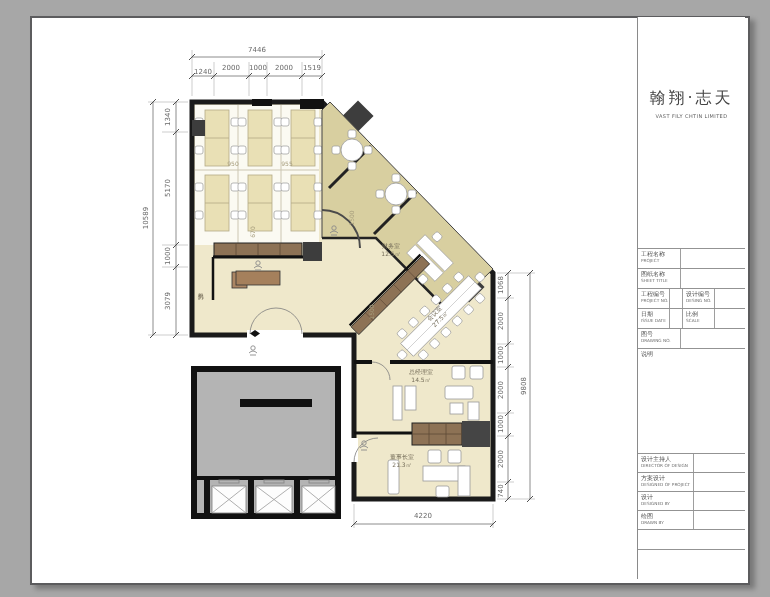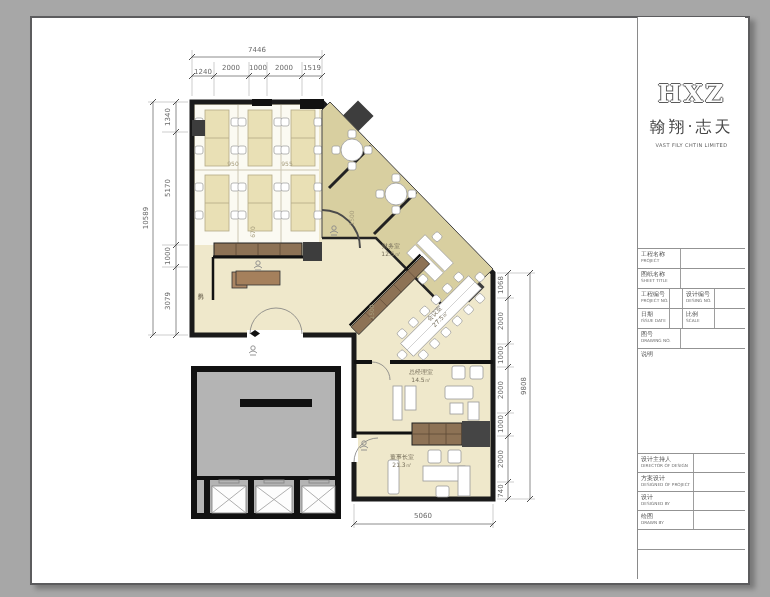--- a/index.html
+++ b/index.html
@@ -351,21 +351,21 @@
 
   <span class="dim v" style="left:501px;top:285px">1068</span>
   <span class="dim v" style="left:501px;top:321px">2000</span>
   <span class="dim v" style="left:501px;top:355px">1000</span>
   <span class="dim v" style="left:501px;top:390px">2000</span>
   <span class="dim v" style="left:501px;top:424px">1000</span>
   <span class="dim v" style="left:501px;top:459px">2000</span>
   <span class="dim v" style="left:501px;top:491px">740</span>
   <span class="dim v" style="left:524px;top:386px">9808</span>
 
-  <span class="dim" style="left:423px;top:516px">5060</span>
+  <span class="dim" style="left:423px;top:516px">4220</span>
 
   <span class="dim inner" style="left:233px;top:163px">950</span>
   <span class="dim inner" style="left:287px;top:163px">955</span>
   <span class="dim inner v" style="left:252px;top:232px">670</span>
   <span class="dim inner v" style="left:351px;top:218px">1500</span>
   <span class="dim inner v" style="left:371px;top:312px">1500</span>
 
   <div class="room-label" style="left:391px;top:249px">
     <div>财务室</div>
       <div>12.5㎡</div>
@@ -381,21 +381,20 @@
   <div class="room-label" style="left:402px;top:460px">
     <div>董事长室</div>
       <div>21.3㎡</div>
   </div>
   <div class="room-label vert" style="left:201px;top:288px">
     <div>机房</div>
   </div>
 
   <div class="tb">
     <div class="logo">
-      <div class="logo-mark">HXZ</div>
       <div class="logo-cn">翰翔·志天</div>
       <div class="logo-en">VAST FILY CHTIN LIMITED</div>
     </div>
 
     <div class="info-table">
       <div class="trow">
         <div class="lbl">
             <div class="cn">工程名称</div>
             <div class="en">PROJECT</div>
           </div>

